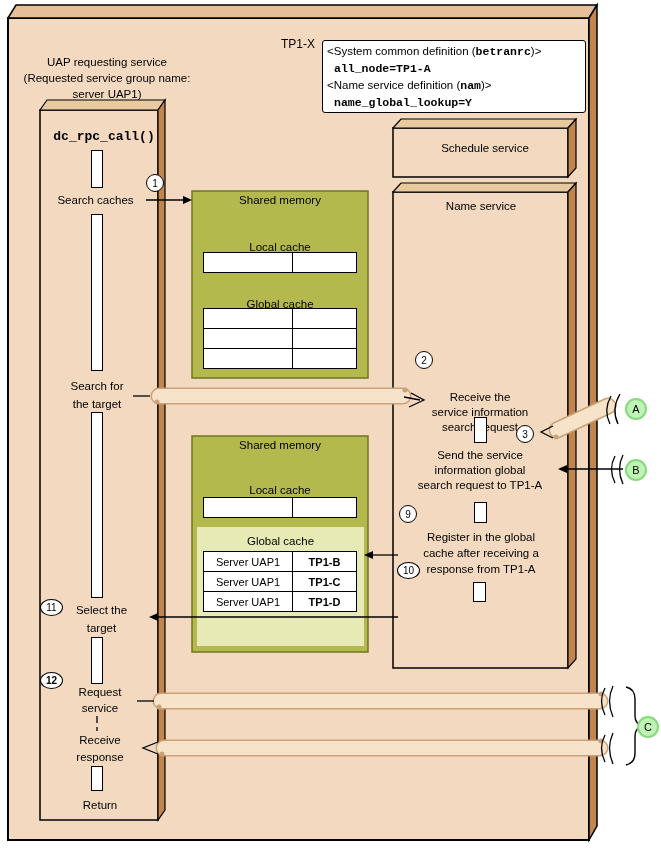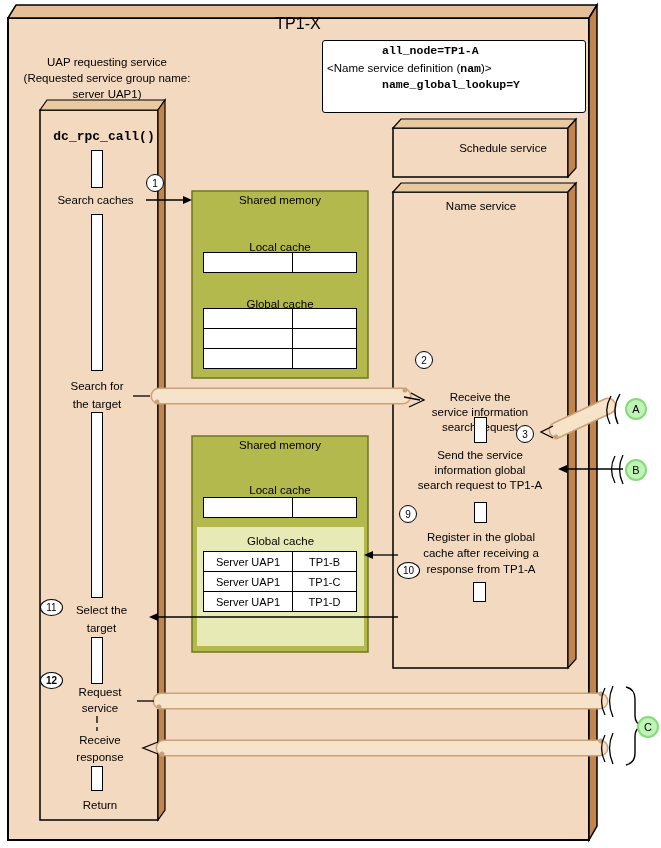--- a/index.html
+++ b/index.html
@@ -3,36 +3,36 @@
 <meta charset="utf-8">
 <style>
   html,body{margin:0;padding:0;background:#fff;}
   .stage{position:relative;width:661px;height:848px;background:#ffffff;
          font-family:"Liberation Sans",sans-serif;color:#000;overflow:hidden;}
   svg.layer{position:absolute;left:0;top:0;z-index:1;}
   .lbl{position:absolute;z-index:2;font-size:11.5px;line-height:15px;text-align:center;white-space:pre-line;}
   .mono{font-family:"Liberation Mono","DejaVu Sans Mono",monospace;font-weight:bold;}
   .defbox{position:absolute;left:322px;top:40px;width:258px;height:69px;z-index:2;background:#fff;
           border:1px solid #000;border-radius:3px;font-size:11.5px;line-height:16.5px;padding:2px 0 0 4px;}
-  .defbox .ind{padding-left:7px;margin-left:48px;}
+  .defbox .ind{padding-left:7px;}
   .defbox .row{white-space:nowrap;}
   .abar{position:absolute;z-index:2;background:#fff;border:1px solid #000;box-sizing:border-box;}
   .marker{position:absolute;z-index:3;background:#fff;border:1px solid #000;border-radius:50%;
           width:18px;height:18px;box-sizing:border-box;display:flex;align-items:center;justify-content:center;
           font-size:10px;}
   .marker.wide{width:23px;height:17px;}
   .badge{position:absolute;z-index:3;background:#c0f4b6;border:2px solid #86da7c;border-radius:50%;
          width:22px;height:22px;box-sizing:border-box;display:flex;align-items:center;justify-content:center;
          font-size:11px;}
   .tbl{position:absolute;z-index:2;background:#fff;border:1px solid #000;}
   .trow{display:flex;height:19px;border-top:1px solid #000;}
   .trow:first-child{border-top:none;}
   .tc{display:flex;align-items:center;justify-content:center;font-size:11px;}
   .c1{width:89px;border-right:1px solid #000;box-sizing:border-box;}
-  .c2{flex:1;}
+  .c2{flex:1;font-weight:bold;}
 </style>
 </head>
 <body>
 
 <div class="stage">
 
   <svg class="layer" width="661" height="848" viewBox="0 0 661 848">
 
     <rect x="8" y="18" width="581" height="822" fill="#f3d9c0" stroke="#000" stroke-width="2"></rect>
     <polygon points="8,18 16,5 597,5 589,18" fill="#e5bf97" stroke="#000" stroke-width="1.5"></polygon>
@@ -109,45 +109,46 @@
 
       <path d="M605,688 q-7,13 0,27"></path>
         <path d="M613,686 q-7,15 0,31"></path>
       <path d="M605,735 q-7,13 0,27"></path>
         <path d="M613,733 q-7,15 0,31"></path>
 
       <path d="M626,687 Q635,689 635,699 L635,716 Q635,724 643,726 Q635,728 635,736 L635,753 Q635,763 626,765" stroke-width="1.4"></path>
     </g>
   </svg>
 
-  <div class="lbl" style="left:258px;top:16px;width:80px;font-size:16px;">TP1-X</div>
+  <div class="lbl" style="left:258px;top:37px;width:80px;font-size:12px;">TP1-X</div>
 
   <div class="lbl" style="left:0px;top:54px;width:214px;line-height:16px;">UAP requesting service
 (Requested service group name:
 server UAP1)</div>
 
   <div class="defbox">
+    <div class="row"><span>&lt;System common definition (</span><span class="mono">betranrc</span><span>)&gt;</span></div>
     <div class="row mono ind">all_node=TP1-A</div>
     <div class="row"><span>&lt;Name service definition (</span><span class="mono">nam</span><span>)&gt;</span></div>
     <div class="row mono ind">name_global_lookup=Y</div>
   </div>
 
   <div class="lbl mono" style="left:44px;top:129px;width:120px;text-align:center;font-size:13px;white-space:nowrap;">dc_rpc_call()</div>
   <div class="lbl" style="left:33px;top:193px;width:125px;">Search caches</div>
   <div class="lbl" style="left:37px;top:377px;width:120px;line-height:18px;">Search for
 the target</div>
   <div class="lbl" style="left:40px;top:684px;width:120px;line-height:16px;">Request
 service</div>
   <div class="lbl" style="left:39px;top:601px;width:125px;line-height:18px;">Select the
 target</div>
   <div class="lbl" style="left:40px;top:732px;width:120px;line-height:17px;">Receive
 response</div>
   <div class="lbl" style="left:40px;top:798px;width:120px;">Return</div>
 
-  <div class="lbl" style="left:388px;top:141px;width:208px;padding-left:11px;">Schedule service</div>
+  <div class="lbl" style="left:370px;top:141px;width:208px;padding-left:11px;">Schedule service</div>
   <div class="lbl" style="left:393px;top:199px;width:176px;">Name service</div>
 
   <div class="lbl" style="left:192px;top:193px;width:176px;">Shared memory</div>
   <div class="lbl" style="left:192px;top:240px;width:176px;">Local cache</div>
   <div class="lbl" style="left:192px;top:297px;width:176px;">Global cache</div>
 
   <div class="lbl" style="left:192px;top:438px;width:176px;">Shared memory</div>
   <div class="lbl" style="left:192px;top:483px;width:176px;">Local cache</div>
   <div class="lbl" style="left:197px;top:534px;width:167px;">Global cache</div>
 

